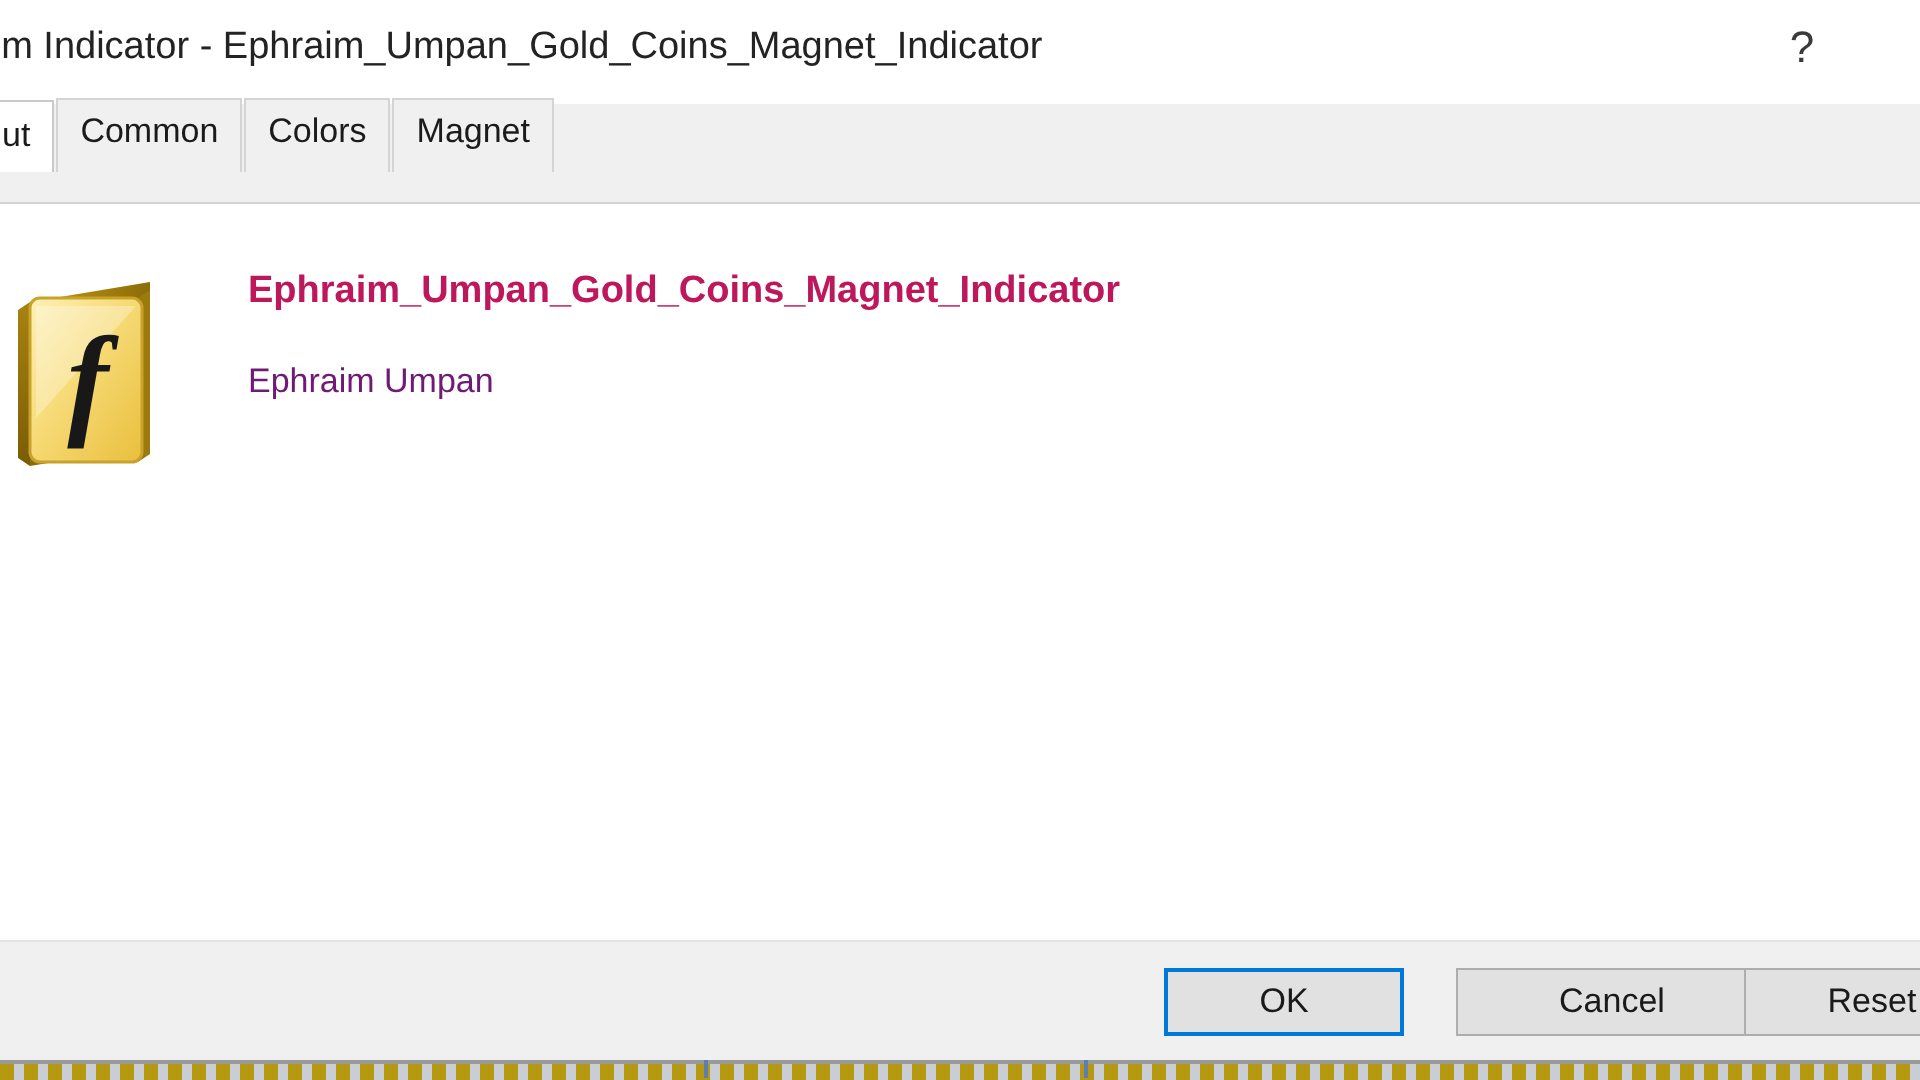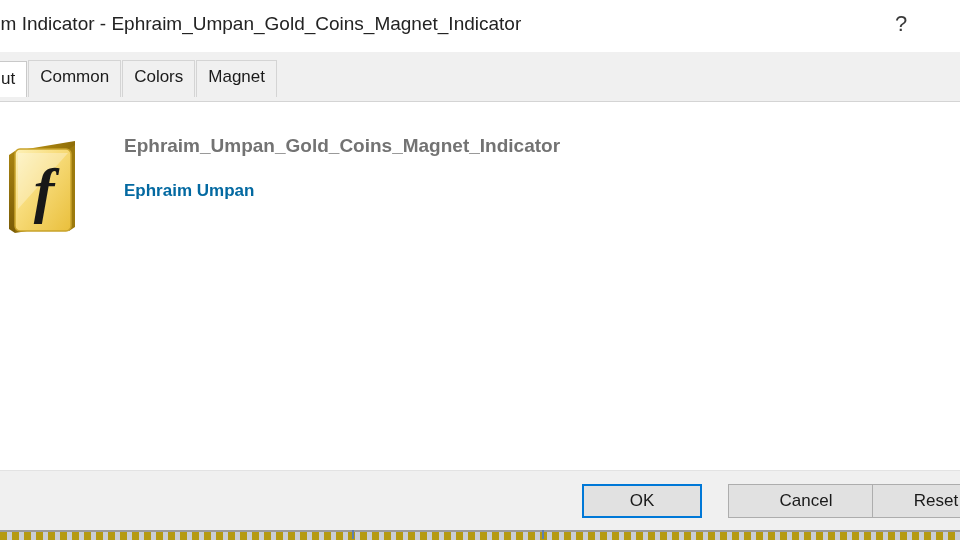--- a/index.html
+++ b/index.html
@@ -64,21 +64,21 @@
     position: absolute;
     left: 0;
     top: 52px;
     width: 960px;
     height: 50px;
     background: #f0f0f0;
   }
   .tabs {
     position: absolute;
     left: 0;
-    bottom: 5px;
+    bottom: 16px;
     display: flex;
     align-items: flex-end;
     height: 36px;
     text-align: center;
   }
   .tab {
     position: relative;
     height: 37px;
     line-height: 31px;
     padding: 0 11px;
@@ -131,31 +131,30 @@
     width: 80px;
     height: 108px;
   }
 
   .about-title {
     position: absolute;
     left: 124px;
     top: 33px;
     font-size: 19px;
     font-weight: bold;
-    color: #737373;
+    color: #be185d;
     white-space: nowrap;
   }
   .about-author {
     position: absolute;
     left: 124px;
     top: 79px;
     font-size: 17px;
-    color: #0369a1;
-    white-space: nowrap;
-    font-weight: bold;
+    color: #701a75;
+    white-space: nowrap;
   }
 
   
   .footer {
     position: absolute;
     left: 0;
     top: 470px;
     width: 960px;
     height: 60px;
     background: #f0f0f0;

